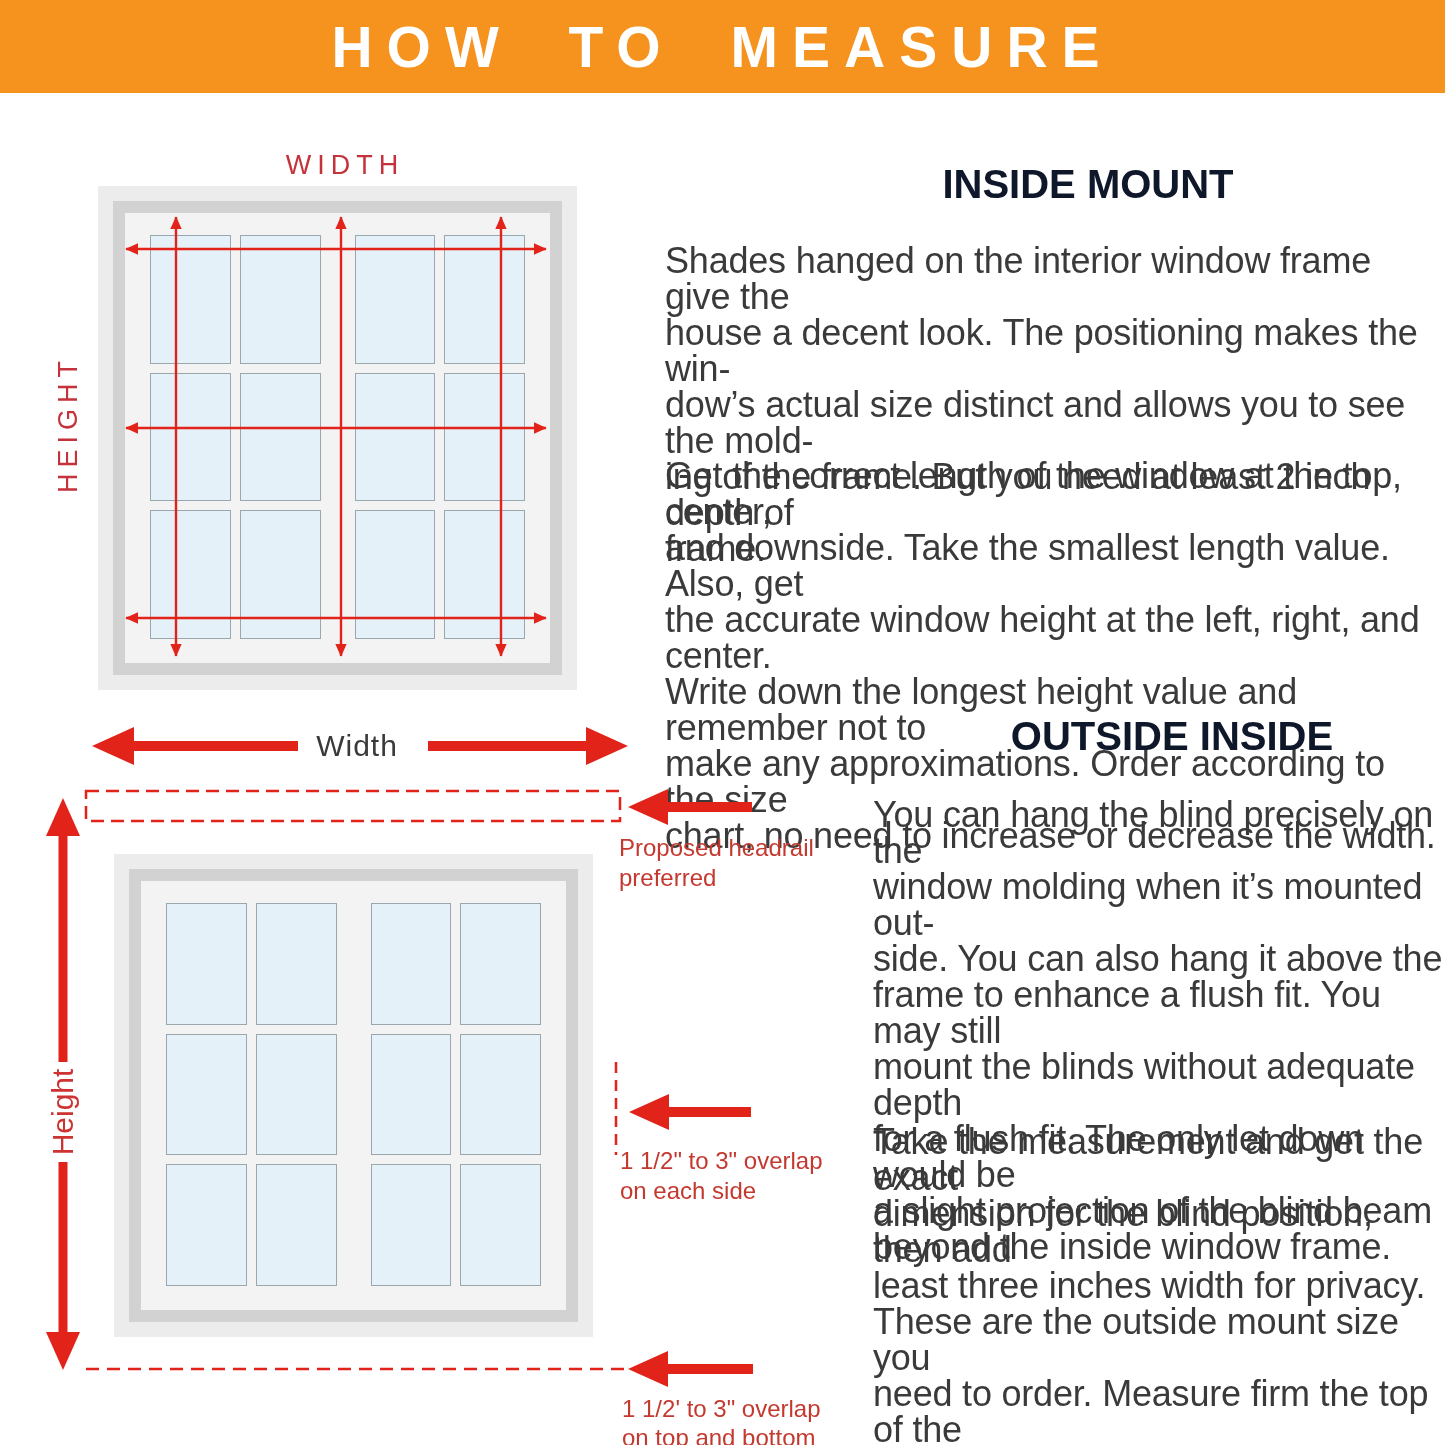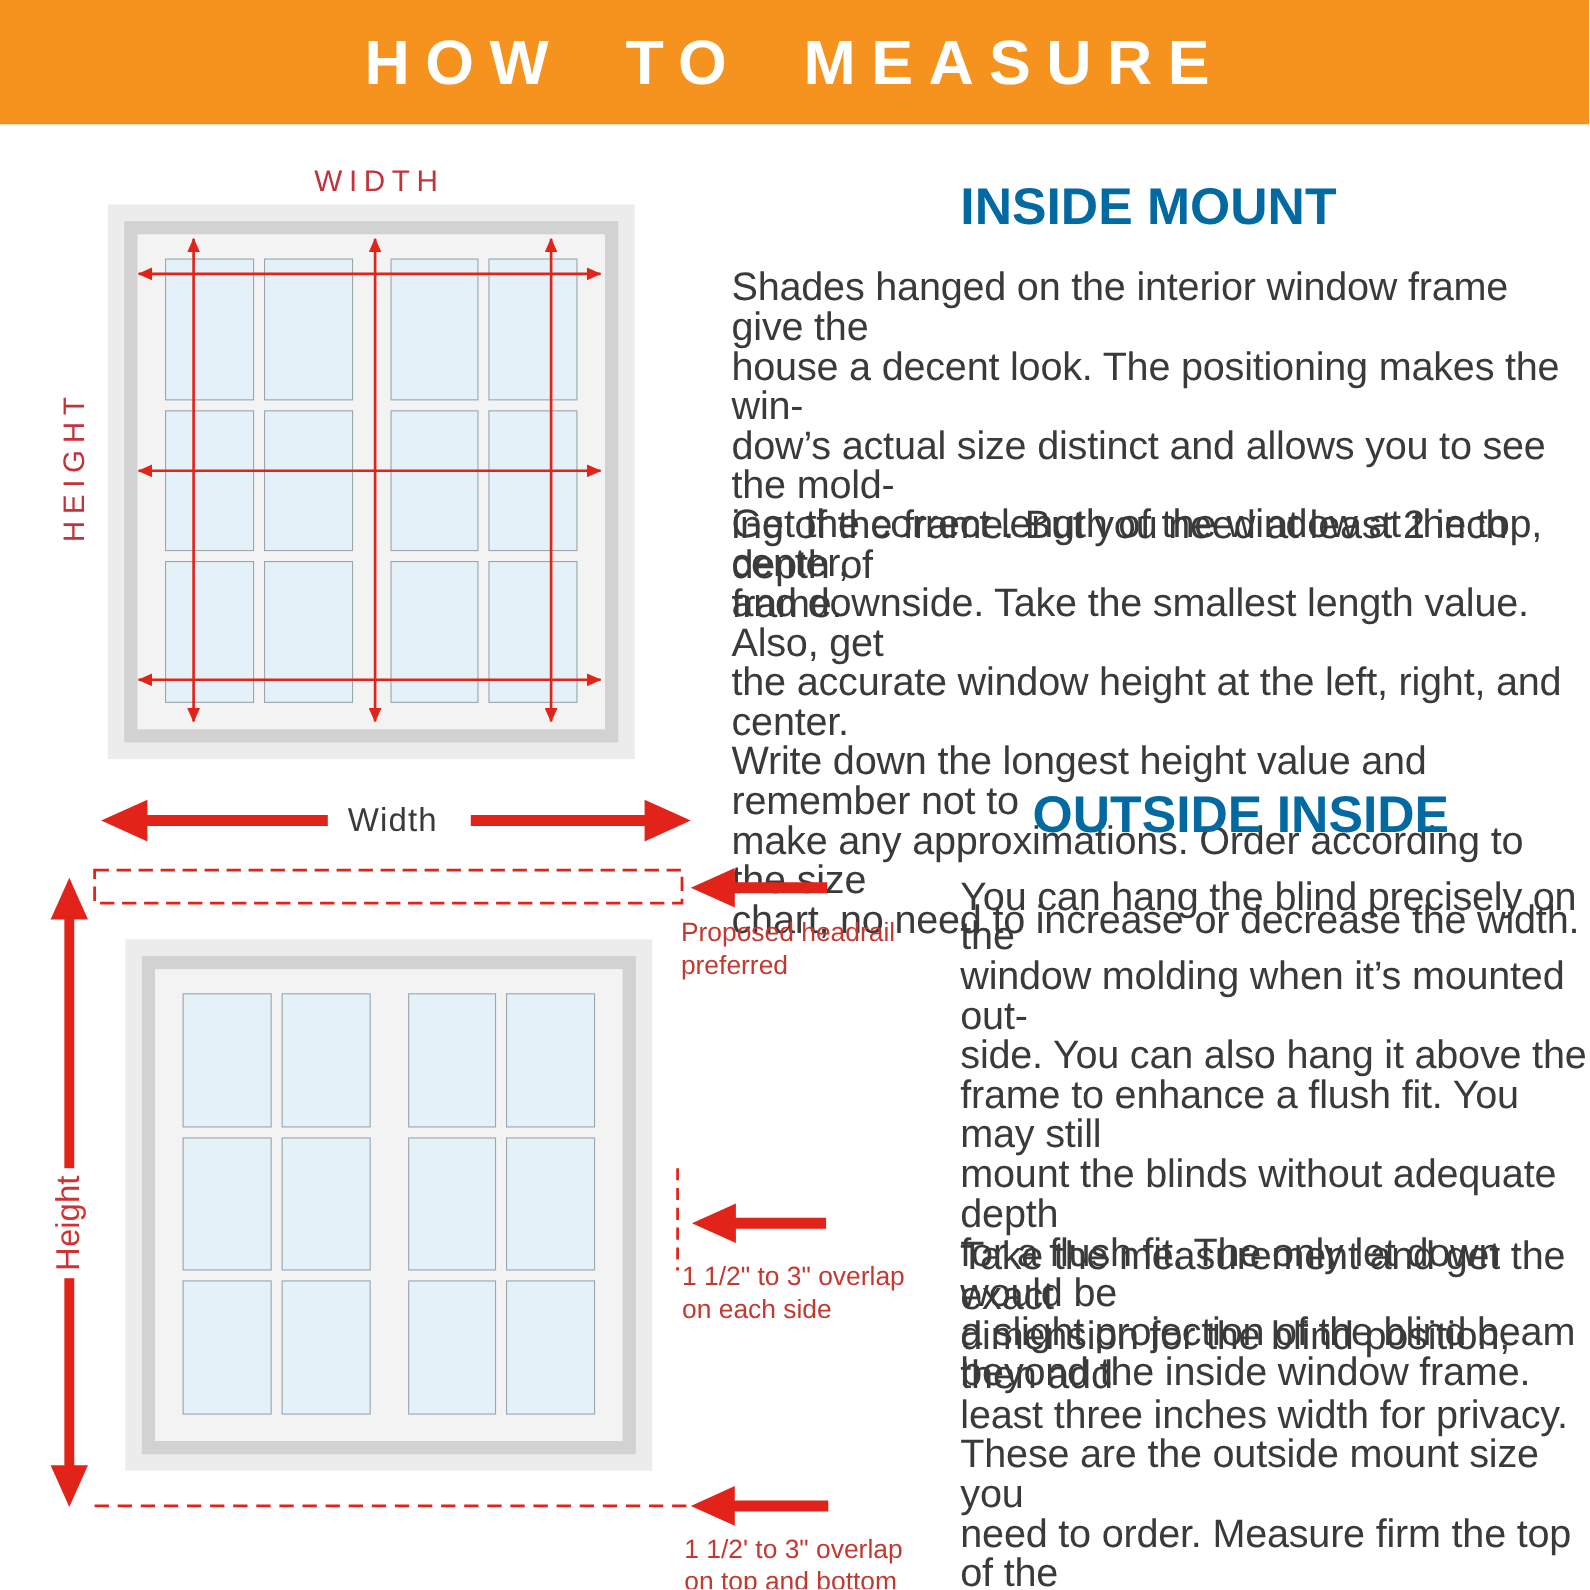--- a/index.html
+++ b/index.html
@@ -3,21 +3,21 @@
 <meta charset="utf-8">
 <title>How To Measure</title>
 <style>
   html,body{margin:0;padding:0;background:#fff;}
   #canvas{
     position:relative;width:1445px;height:1445px;background:#ffffff;
     font-family:"Liberation Sans", sans-serif;overflow:hidden;
   }
   
   .banner{
-    position:absolute;left:0;top:0;width:1445px;height:113px;
+    position:absolute;left:0;top:0;width:1445px;height:93px;
     background:#f6921e;display:flex;align-items:center;justify-content:center;
   }
   .banner-title{
     color:#ffffff;font-size:57px;font-weight:700;
     letter-spacing:14px;word-spacing:26px;white-space:nowrap;
   }
   
   .window{position:absolute;background:#ececec;padding:15px;box-sizing:border-box;}
   .win-frame{background:#d2d2d2;padding:12px;height:100%;box-sizing:border-box;}
   .win-sash{
@@ -43,22 +43,22 @@
   .height-word{
     position:absolute;color:#cc3332;font-size:30px;
     transform:translate(-50%,-50%) rotate(-90deg);white-space:nowrap;
   }
   .red-note{
     position:absolute;color:#c4392f;font-size:24px;line-height:30px;
     white-space:pre-line;
   }
   
   .mount-heading{
-    position:absolute;color:#0369a1;font-size:47px;font-weight:700;
-    transform:translateX(-50%);white-space:nowrap;line-height:1;
+    position:absolute;color:#0f172a;font-size:40px;font-weight:700;
+    transform:translateX(-50%);white-space:nowrap;line-height:1;margin-left:44px;
   }
   .body-par{
     position:absolute;color:#3a3a3a;font-size:36px;line-height:36px;
     letter-spacing:-0.2px;white-space:pre-line;
   }
   svg{position:absolute;overflow:visible;}
 </style>
 </head>
 <body>
 

